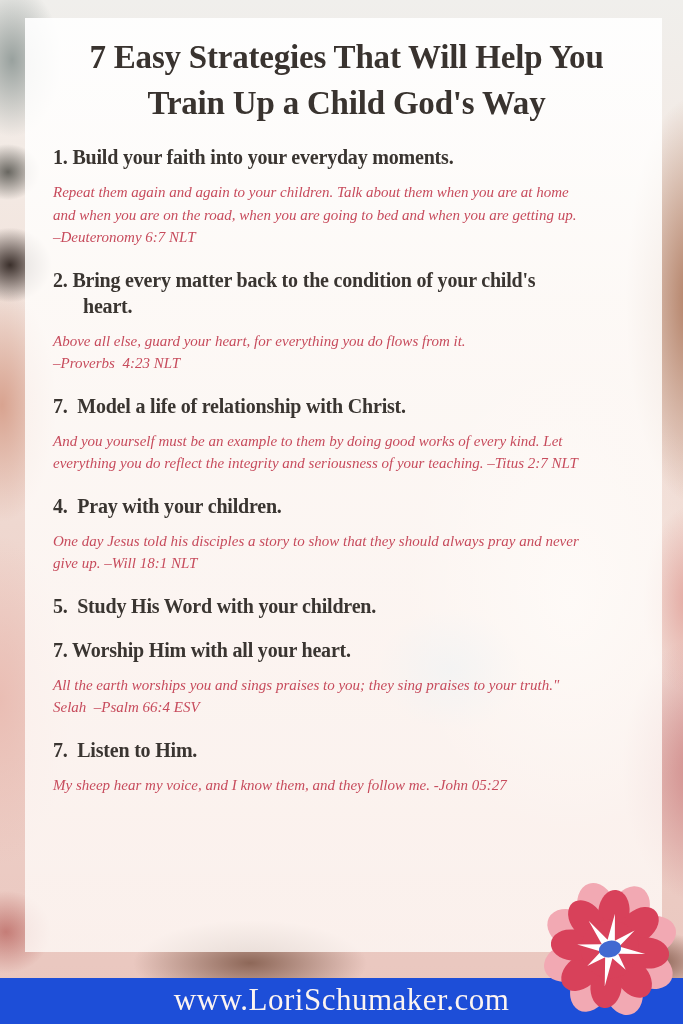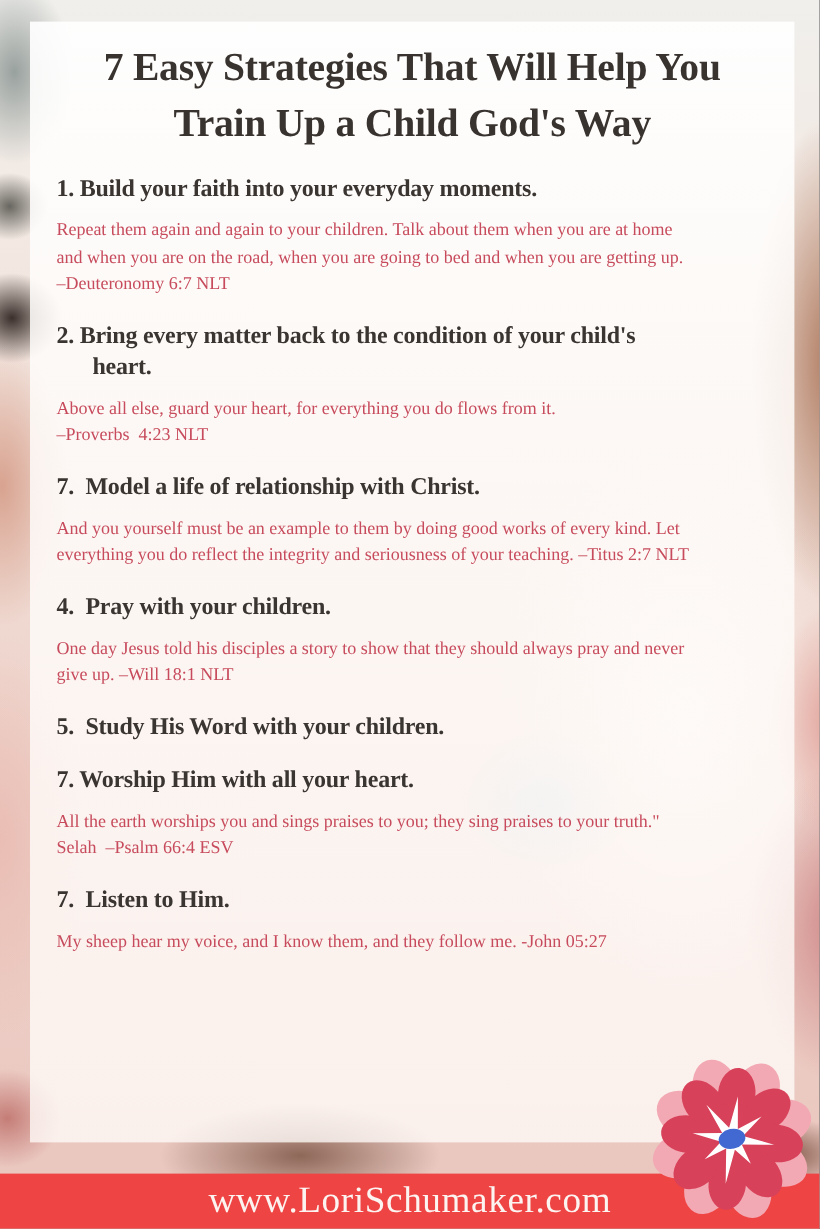--- a/index.html
+++ b/index.html
@@ -26,21 +26,21 @@
       radial-gradient(ellipse 80px 42px at 655px 962px, rgba(125,82,66,0.92), rgba(125,82,66,0) 72%),
       radial-gradient(ellipse 100px 85px at 450px 670px, rgba(165,203,224,0.55), rgba(165,203,224,0) 72%),
       radial-gradient(ellipse 200px 290px at 570px 600px, rgba(255,252,248,0.70), rgba(255,252,248,0) 80%),
       linear-gradient(180deg,#f0efec 0%,#f3e9e3 18%,#f0ddd5 40%,#eed3cb 62%,#ecccc4 82%,#e9c6be 100%);
   }
   
   .card{
     position:absolute;
     left:25px;right:21px;top:18px;bottom:72px;
     background:linear-gradient(180deg,rgba(255,255,255,0.92) 0%,rgba(255,253,251,0.84) 30%,rgba(255,251,248,0.78) 100%);
-    padding:10px 22px 0 22px;
+    padding:10px 22px 0 28px;
     box-sizing:border-box;
   }
   .title{
     margin-top:6px;
     text-align:center;
     font-weight:bold;
     font-size:33px;
     line-height:1.4;
     color:#39332f;
     letter-spacing:-0.2px;
@@ -52,30 +52,31 @@
     font-weight:bold;
     color:#3a3531;
     line-height:1.3;
     white-space:pre-wrap;
     padding-left:30px;
     text-indent:-30px;
     letter-spacing:-0.2px;
   }
   .verse{
     margin:11px 0 0 0;
+    font-style:italic;
     font-size:15px;
     line-height:1.5;
     color:#c74b5c;
     white-space:pre-wrap;
   }
   
   .banner{
     position:absolute;
     left:0;right:0;bottom:0;height:46px;
-    background:#ef4444;
+    background:#1d4ed8;
     display:flex;align-items:center;justify-content:center;
   }
   .banner-text{
     color:#fcf4f1;
     font-size:31px;
     letter-spacing:0.5px;
     padding-bottom:2px;
   }
   
   .flower{

